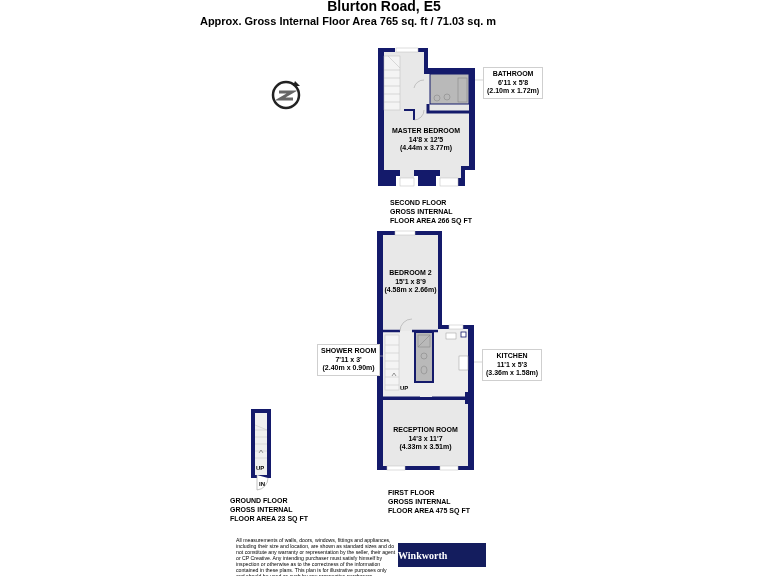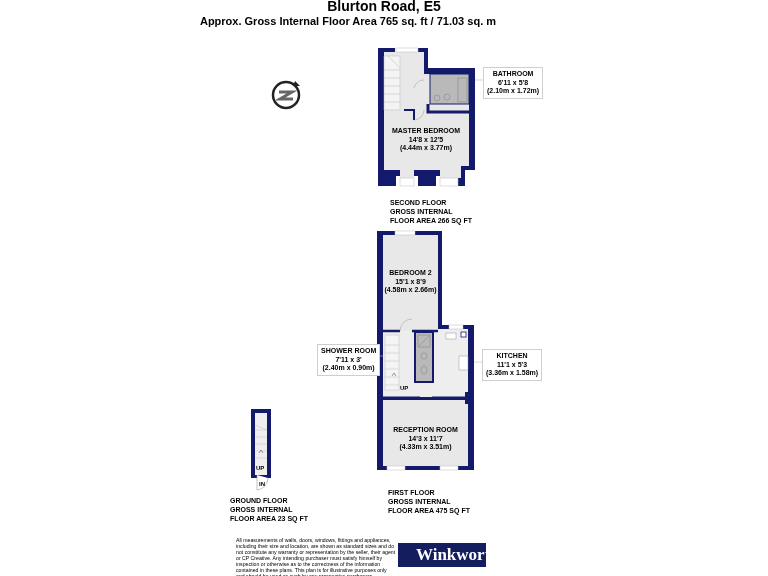--- a/index.html
+++ b/index.html
@@ -4,21 +4,21 @@
 <style>
   html, body { margin:0; padding:0; background:#ffffff; }
   body { width:768px; height:576px; position:relative; overflow:hidden; font-family:"Liberation Sans", sans-serif; color:#000; }
   .abs { position:absolute; }
   .title { left:0; width:768px; top:-2px; text-align:center; font-weight:bold; font-size:14px; }
   .subtitle { left:0; width:696px; top:15px; text-align:center; font-weight:bold; font-size:11px; }
   .label { font-weight:bold; font-size:7px; line-height:8.5px; text-align:center; white-space:nowrap; }
   .flabel { font-weight:bold; font-size:7px; line-height:9px; text-align:left; white-space:nowrap; }
   .callout { background:#fff; border:1px solid #cfcfcf; padding:2px 3px; }
   .disclaimer { font-size:5.2px; line-height:6px; width:160px; }
-  .brand { background:#141d5e; color:#fff; font-family:"Liberation Serif", serif; font-weight:bold; font-size:17px; display:flex; align-items:center; padding-left:18px; box-sizing:border-box; }
+  .brand { background:#141d5e; color:#fff; font-family:"Liberation Serif", serif; font-weight:bold; font-size:10px; display:flex; align-items:center; padding-left:0; box-sizing:border-box; }
   svg { position:absolute; left:0; top:0; }
 </style>
 </head>
 <body>
 
 <div class="abs title">Blurton Road, E5</div>
 <div class="abs subtitle">Approx. Gross Internal Floor Area 765 sq. ft / 71.03 sq. m</div>
 
 <svg width="768" height="576" viewBox="0 0 768 576">
 

